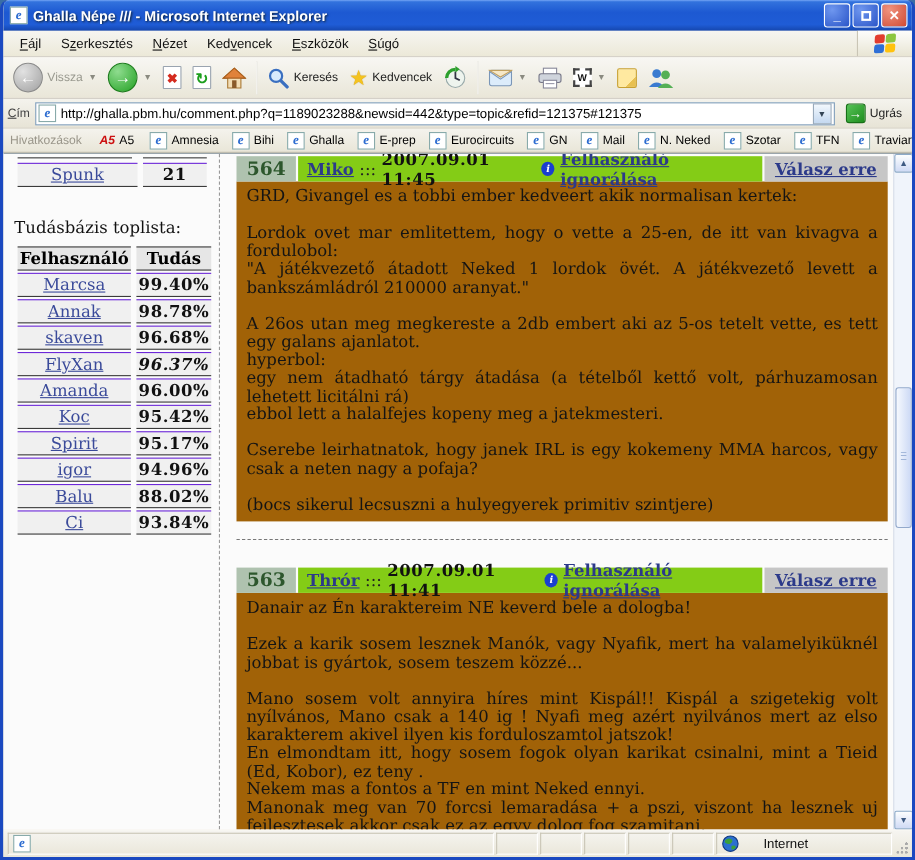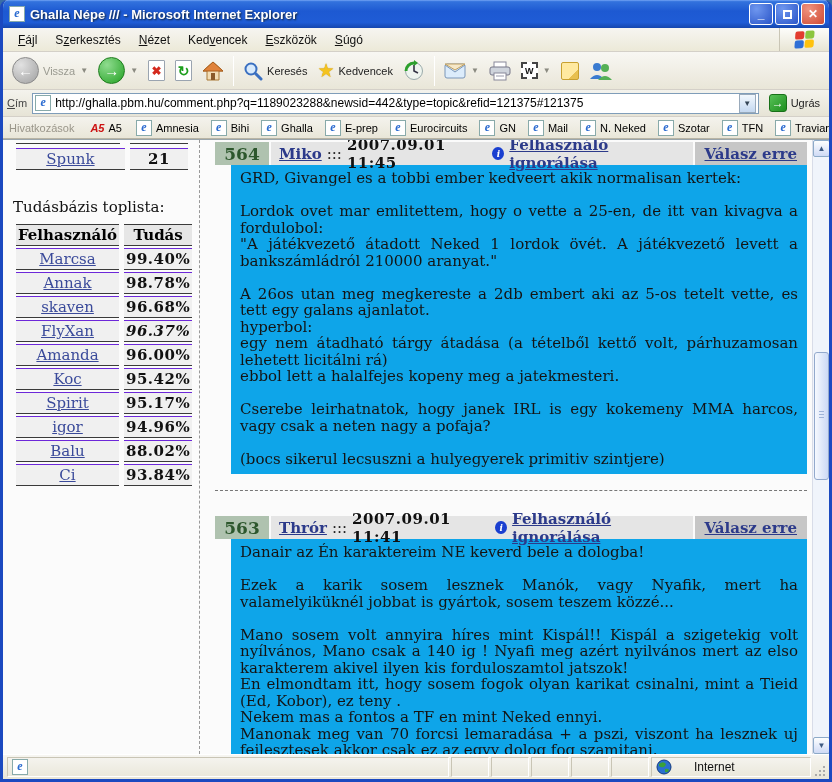--- a/index.html
+++ b/index.html
@@ -94,32 +94,32 @@
   .side-table .val { font-weight:bold; color:#111; letter-spacing:0.5px; }
   .partial-row { display:flex; gap:10px; height:4px; margin:0 5px 2px 5px; }
   .partial-row i { flex:1; border-bottom:1px solid #3a3a3a; }
   .toplist-title { font-size:15px; color:#111; margin:26px 0 6px 2px; }
 
   .main { flex:1; padding:1px 5px 0 15px; overflow:hidden; font-family:"DejaVu Serif",serif; }
   .post { margin-bottom:0; }
   .post-header { display:flex; height:23px; gap:2px; margin-top:1px; }
   .post-num { width:54px; flex:0 0 54px; background:#afc2af; color:#2d572d; font-weight:bold; font-size:17px;
     display:flex; align-items:center; justify-content:center; }
-  .post-bar { flex:1; background:#e5e5e5; display:flex; align-items:center; padding:0 8px; gap:5px; font-size:15px; }
+  .post-bar { flex:1; background:#84cc16; display:flex; align-items:center; padding:0 8px; gap:5px; font-size:15px; }
   .post-author { color:#2c3a8a; font-weight:bold; }
   .post-sep { color:#222; }
   .post-date { color:#111; font-weight:bold; letter-spacing:0.5px; }
   .info-ic { width:13px; height:13px; border-radius:50%; background:#1a3fd0; color:#fff; font-size:9px; font-weight:bold;
     font-style:italic; display:inline-flex; align-items:center; justify-content:center; font-family:"DejaVu Serif",serif; }
   .post-ignore { margin-left:auto; color:#2c3a8a; font-weight:bold; font-size:15px; }
   .post-reply-cell { flex:0 0 auto; background:#c6c6c6; display:flex; align-items:center; padding:0 10px; }
   .post-reply { color:#2c3a8a; font-weight:bold; font-size:15px; }
   a { text-decoration:underline; cursor:pointer; }
-  .post-body { background:#0ea5e9; padding:5px 9px 7px 9px; font-size:15px; line-height:16.5px; color:#141414;
-    white-space:pre-wrap; text-align:justify;margin-left:16px; }
+  .post-body { background:#a16207; padding:5px 9px 7px 9px; font-size:15px; line-height:16.5px; color:#141414;
+    white-space:pre-wrap; text-align:justify; }
   .post-divider { border-top:1px dashed #777; margin:16px 0 0 0; height:0; }
   .gap24 { height:24px; }
 
   
   .vscroll { width:17px; flex:0 0 17px; background:#f0f4fb; border-left:1px solid #d8dce8; position:relative; }
   .scr-btn { position:absolute; left:0; width:17px; height:17px;
     background:linear-gradient(180deg,#fdfefe,#cfdaf5); border:1px solid #8daac8; border-radius:2px;
     display:flex; align-items:center; justify-content:center; color:#3e5a82; font-size:8px; }
   .scr-up { top:0; } .scr-down { bottom:0; }
   .scr-thumb { position:absolute; left:1px; width:15px; top:212px; height:128px;

